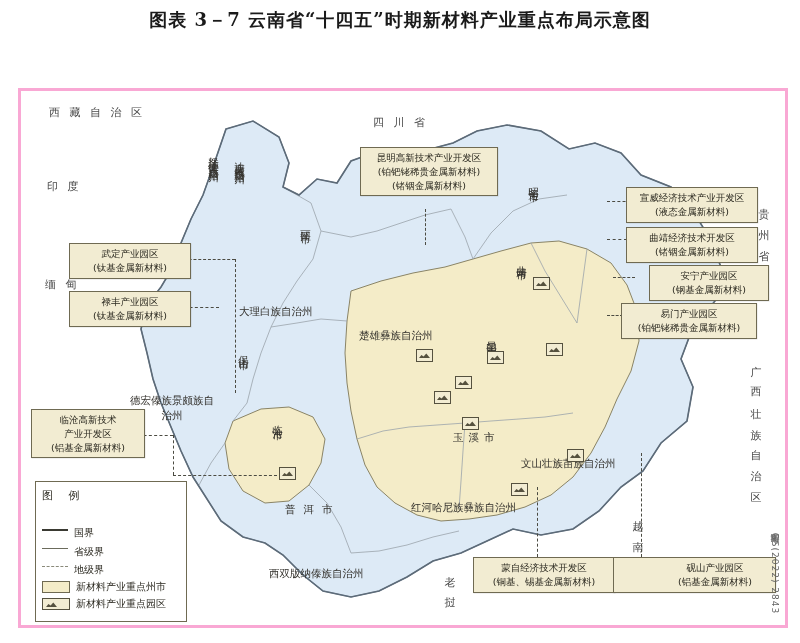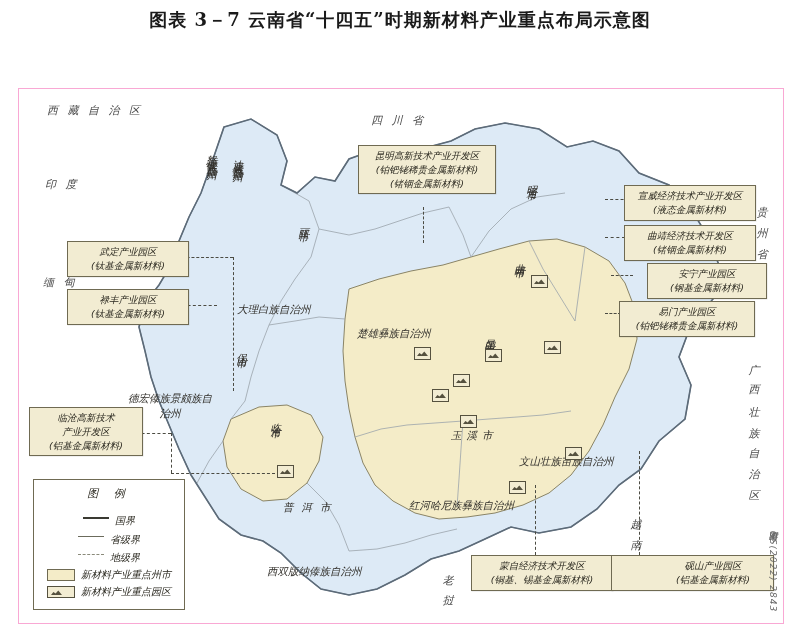--- a/index.html
+++ b/index.html
@@ -12,24 +12,23 @@
     position:relative;
   }
   #title{
     position:absolute;left:0;top:8px;width:800px;
     text-align:center;
     font-size:18px;font-weight:bold;letter-spacing:1px;
     font-family:"DejaVu Serif","Liberation Serif",serif;
   }
   #map-frame{
     position:absolute;left:18px;top:88px;width:764px;height:534px;
-    border:1px solid #f9a8d4;
+    border:3px solid #f9a8d4;
     background:#7dd3fc;
     overflow:hidden;
-    font-style:italic;
   }
   .neighbor-label{
     position:absolute;
     font-size:11px;color:#4a4a4a;
     letter-spacing:3px;
     font-family:"DejaVu Sans","Liberation Sans",sans-serif;
   }
   .vertical{writing-mode:vertical-rl;text-orientation:upright;letter-spacing:4px;}
   .pref-label{
     position:absolute;
@@ -76,23 +75,23 @@
   #legend{
     position:absolute;left:14px;top:390px;
     width:138px;
     background:#ffffff;
     border:1px solid #6f6a52;
     padding:4px 6px 7px 6px;
     font-size:10px;
     color:#2b2920;
   }
   #legend .legend-title{
-    text-align:center;font-size:11px;letter-spacing:6px;margin:2px 0 12px 0;
-  }
-  #legend .row{display:flex;align-items:center;margin:3px 0;justify-content:center;}
+    font-size:11px;letter-spacing:6px;margin:2px 0 22px 0;
+  }
+  #legend .row{display:flex;align-items:center;margin:3px 0;}
   #legend .sw{width:26px;height:10px;margin-right:6px;flex:none;position:relative;}
   .line-sw{height:0;border-top:2px solid #3a3a32;margin-top:4px;}
   .line-sw2{height:0;border-top:1.5px solid #6b6b5c;margin-top:4px;}
   .line-sw3{height:0;border-top:1px dashed #8a8a7a;margin-top:4px;}
   .fill-sw{background:#f4ecc8;border:1px solid #6f6a52;height:10px;}
   .marker-sw{background:#f2ecd2;border:1px solid #55513f;height:11px;width:16px;}
   .marker-sw:after{
     content:"";position:absolute;left:3px;top:3px;width:11px;height:5px;
     background:#55513f;clip-path:polygon(0% 100%,22% 38%,42% 72%,66% 10%,100% 100%);
   }

